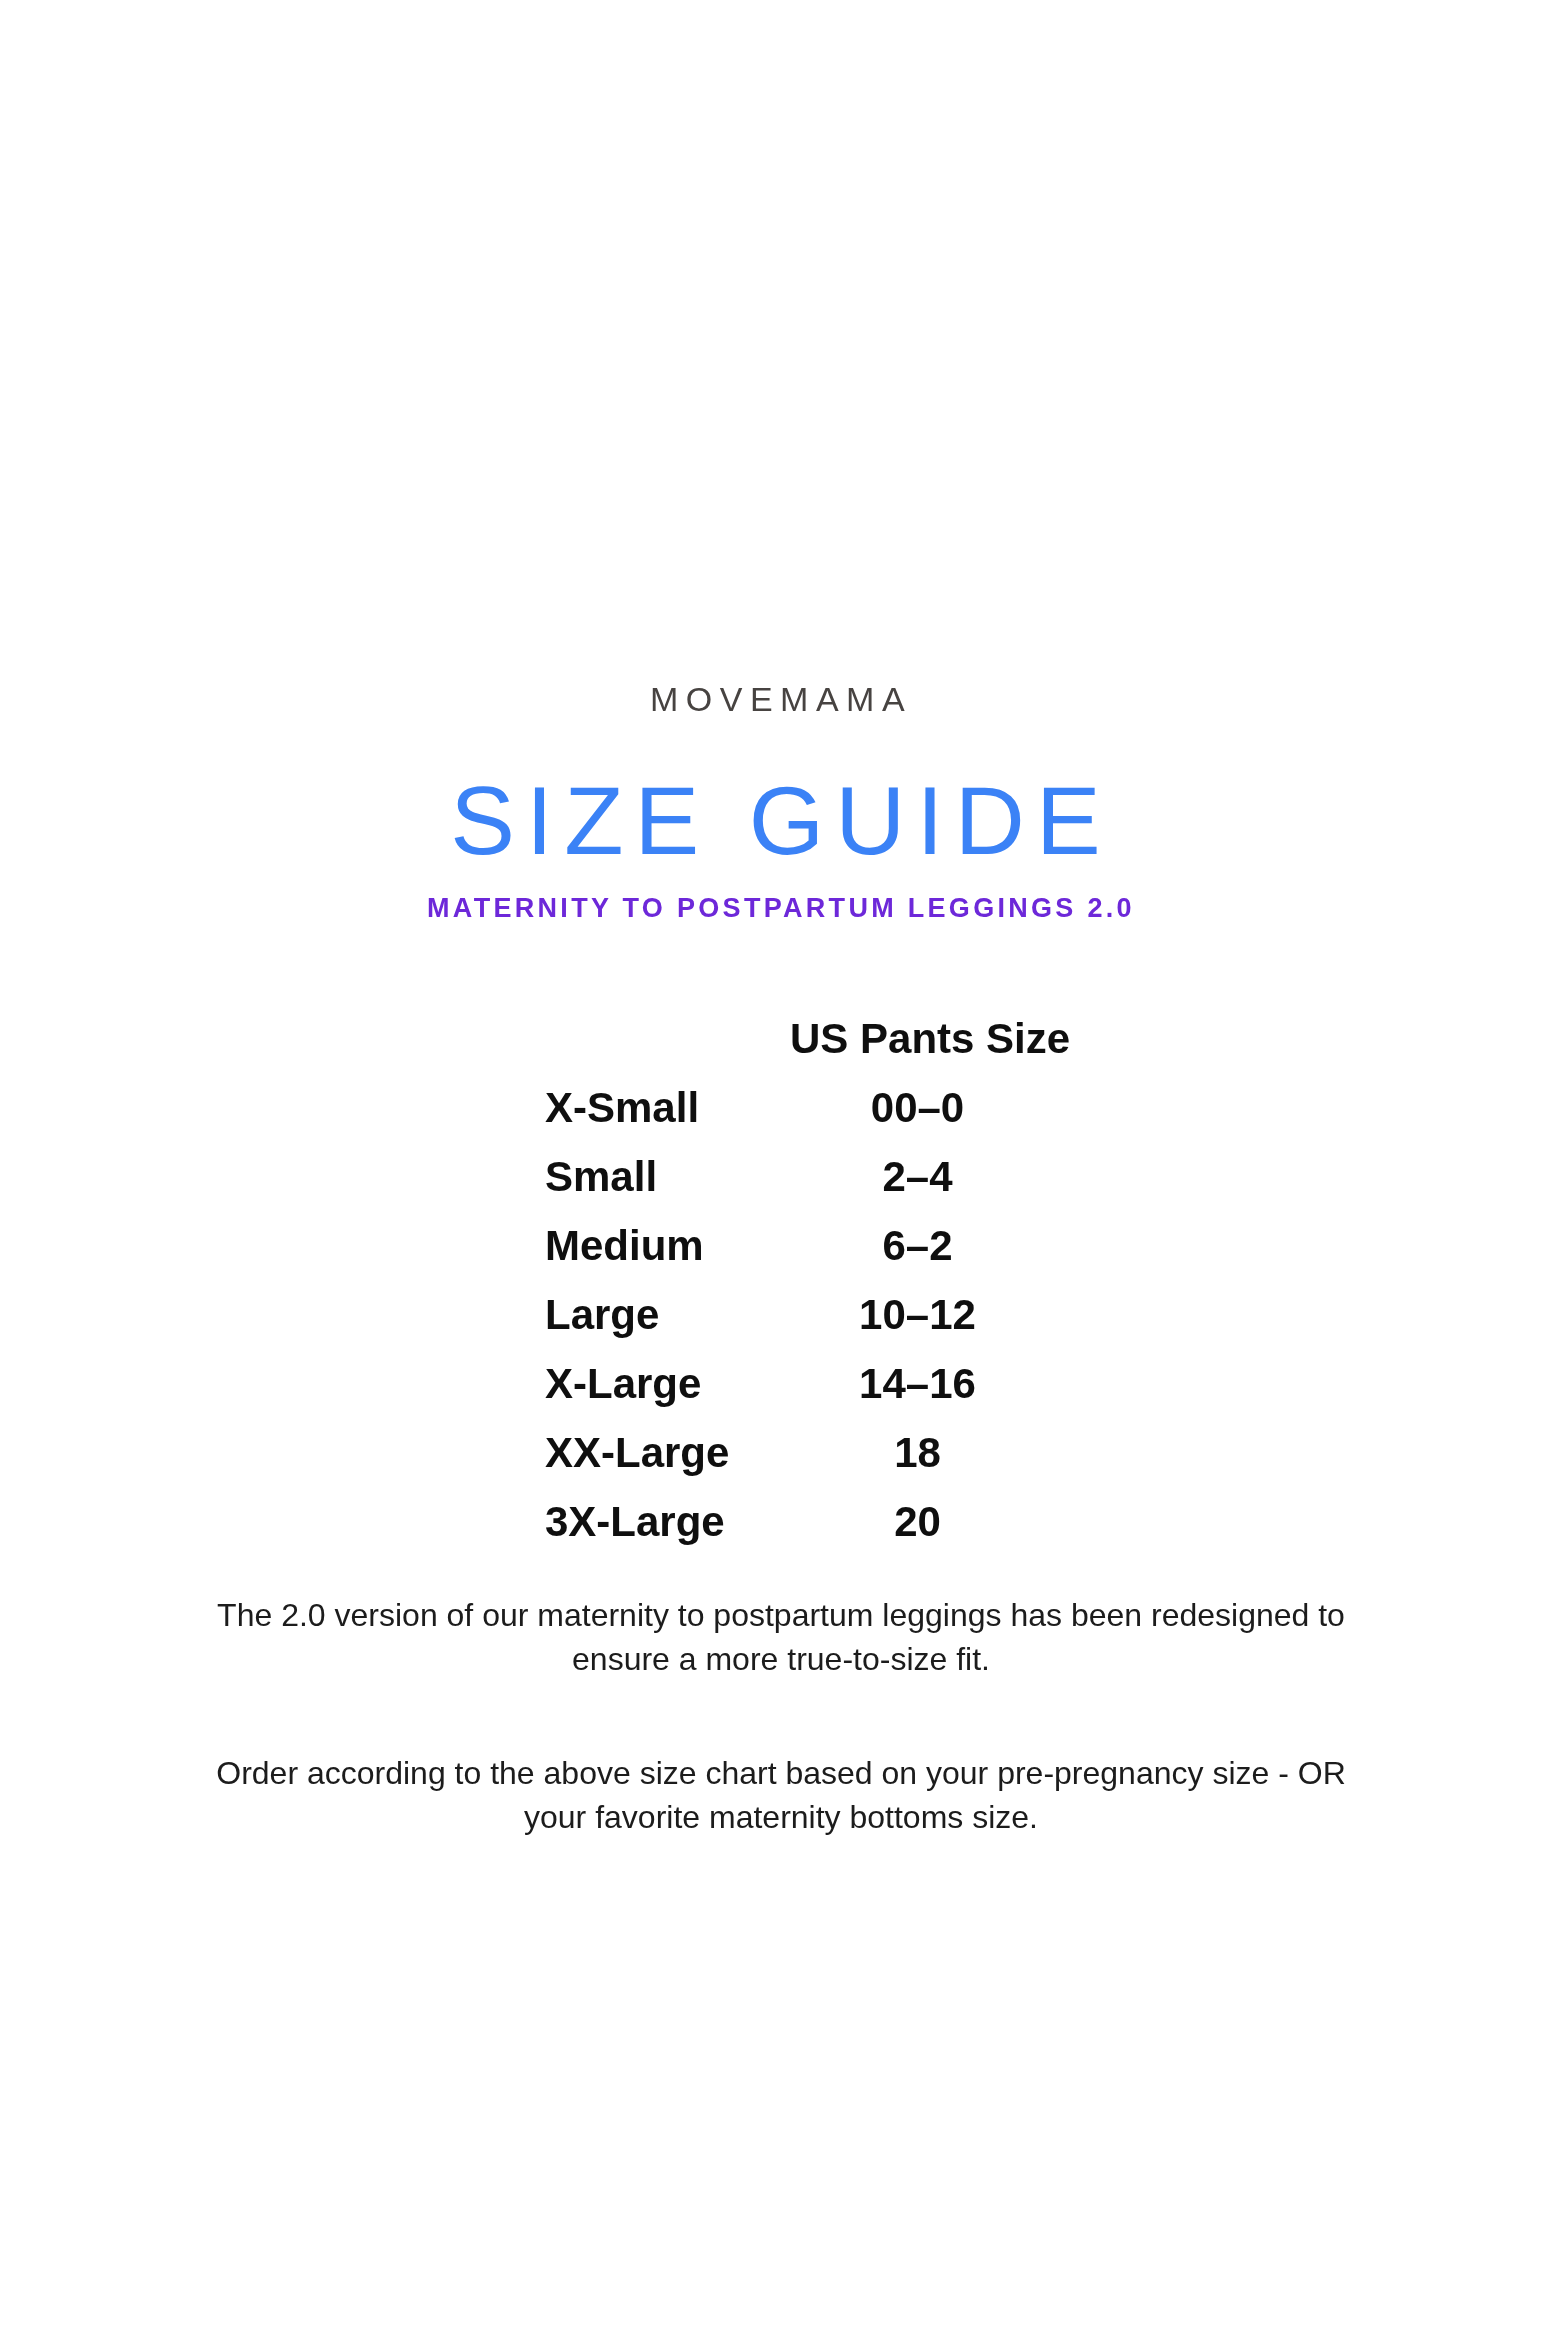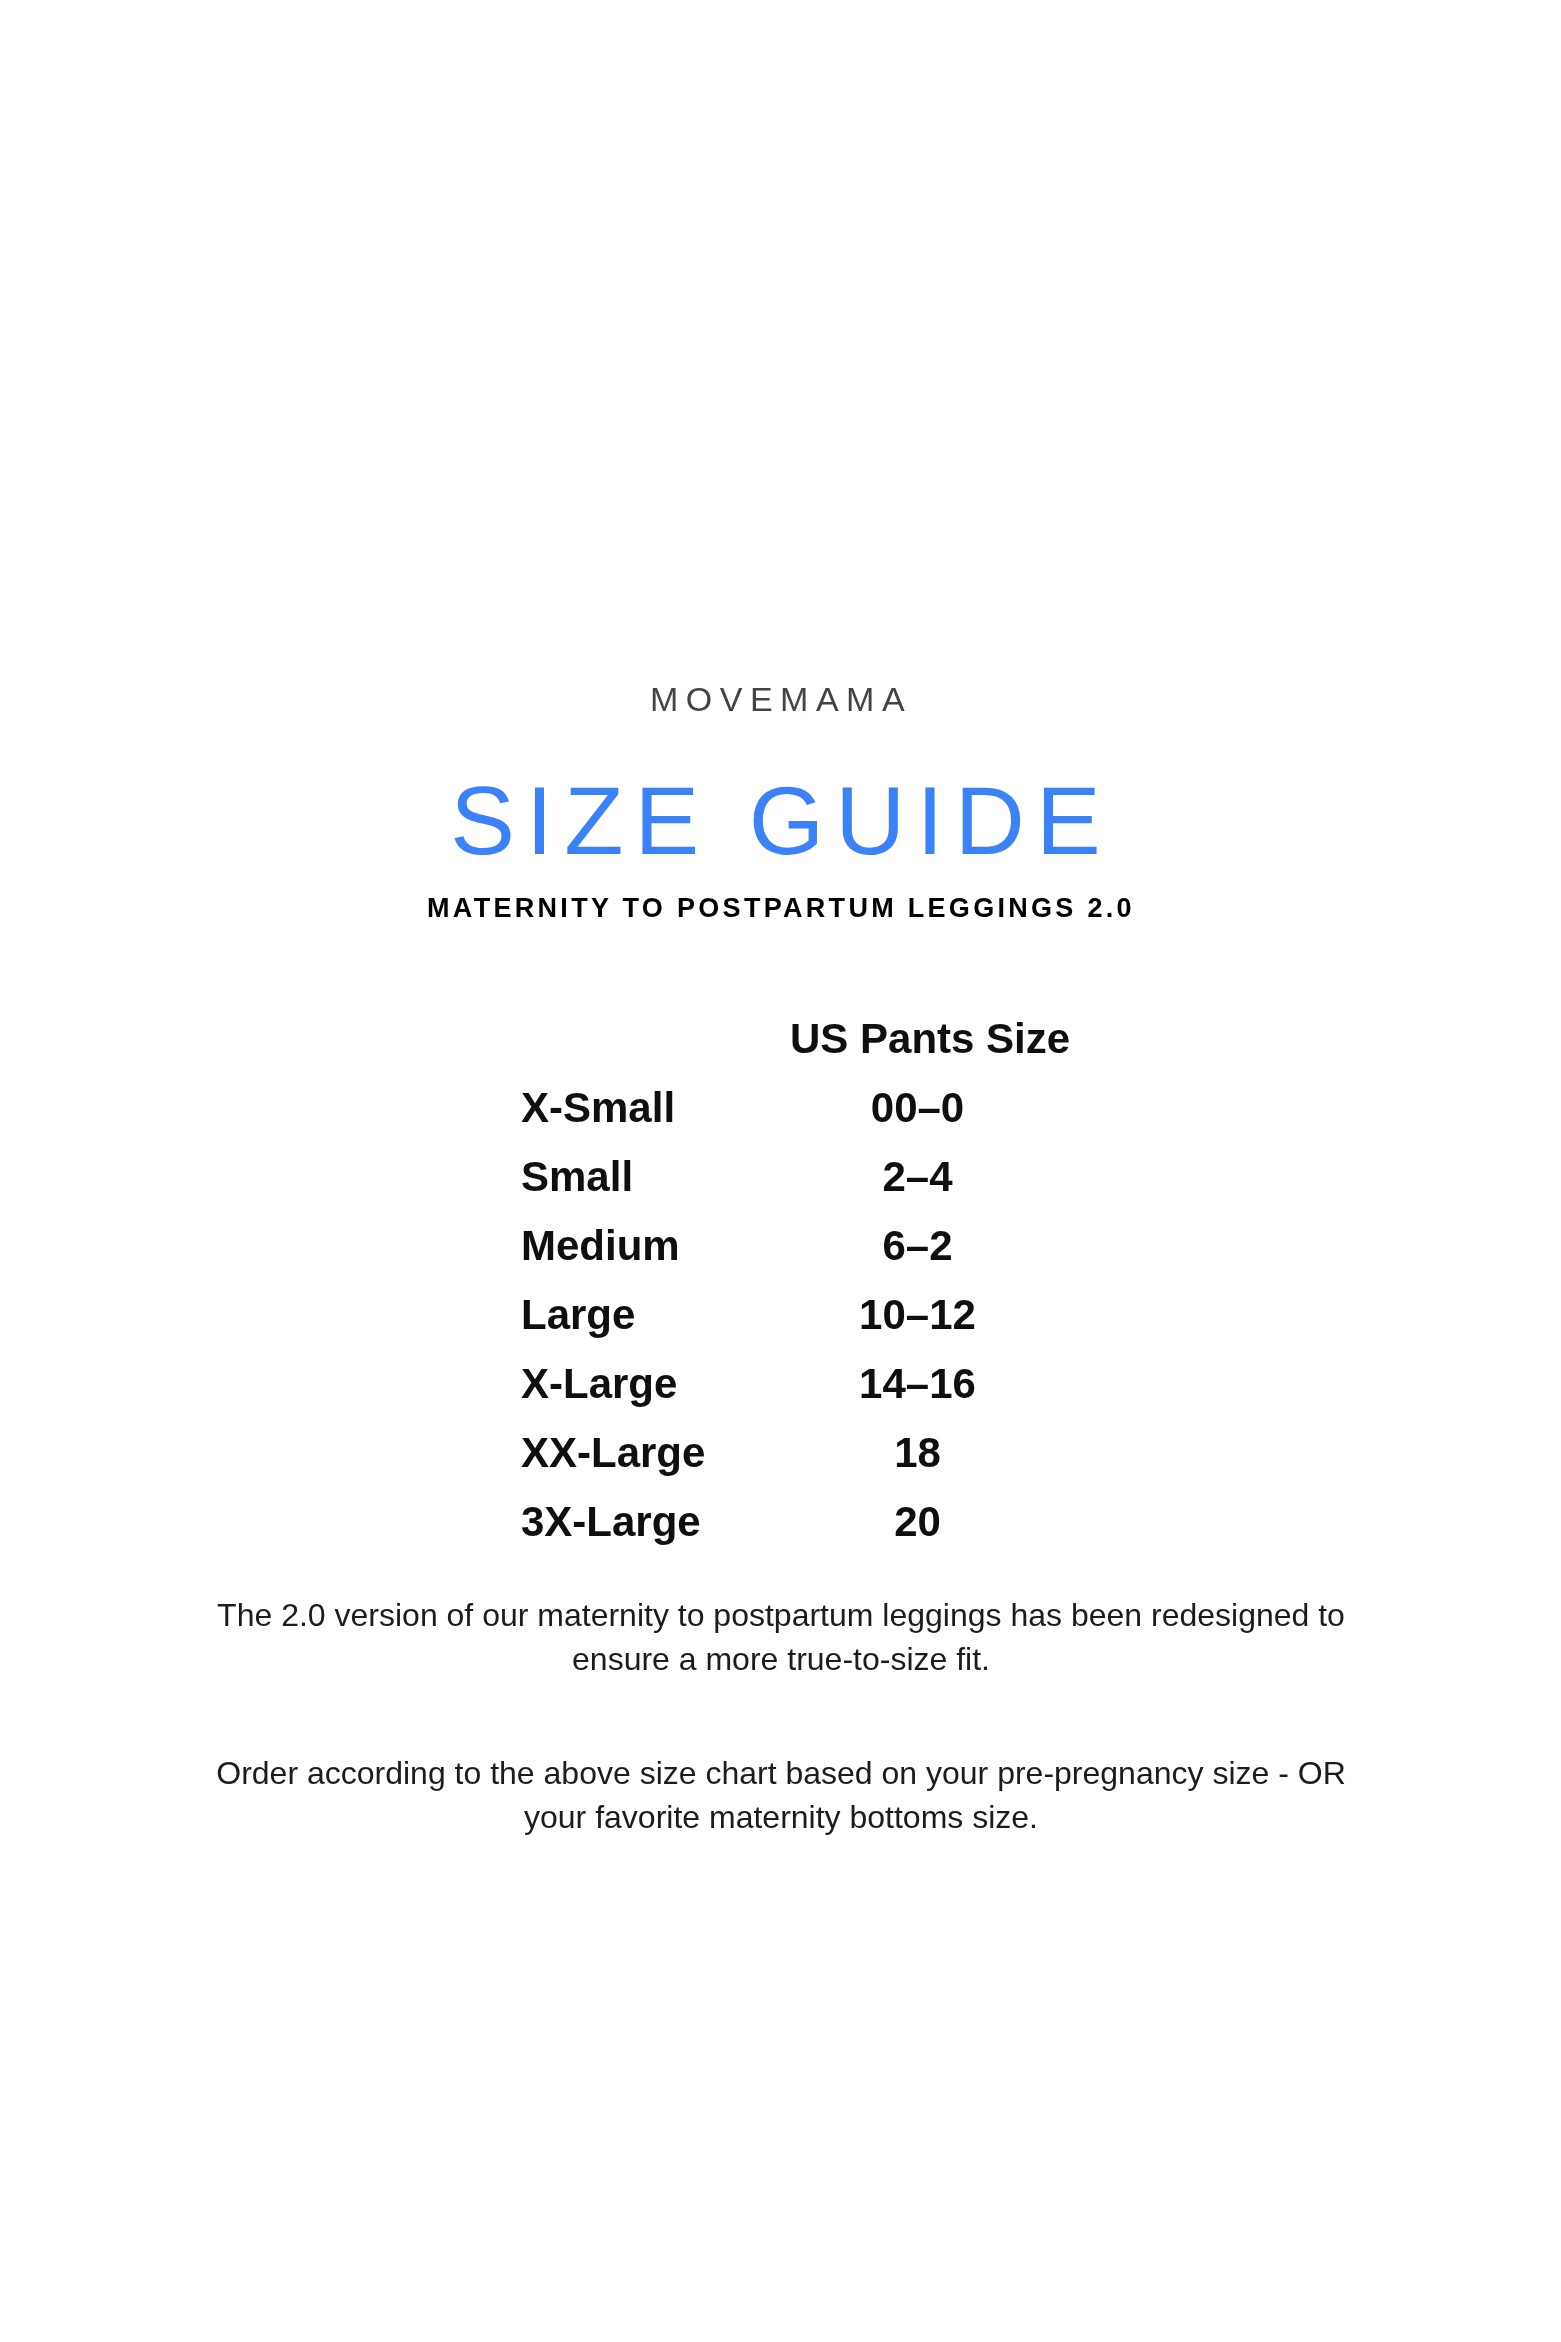--- a/index.html
+++ b/index.html
@@ -40,35 +40,35 @@
   }
   .subtitle {
     position: absolute;
     top: 893px;
     left: 0;
     width: 100%;
     text-align: center;
     font-size: 27px;
     font-weight: 700;
     letter-spacing: 3.3px;
-    color: #000000;
+    color: #6d28d9;
     white-space: nowrap;
   }
   .size-table {
     position: absolute;
     left: 521px;
     top: 1004px;
     display: grid;
     grid-template-columns: 269px 255px;
     font-size: 42px;
     font-weight: 700;
     line-height: 69px;
     color: #0f0f0f;
   }
-  .size-table .c1 { text-align: left; white-space: nowrap; }
+  .size-table .c1 { text-align: left; white-space: nowrap; margin-left: 24px; }
   .size-table .c2 { text-align: center; white-space: nowrap; }
   .note {
     position: absolute;
     left: 0;
     width: 100%;
     text-align: center;
     font-size: 32px;
     line-height: 44px;
     font-weight: 400;
     color: #1c1c1c;

